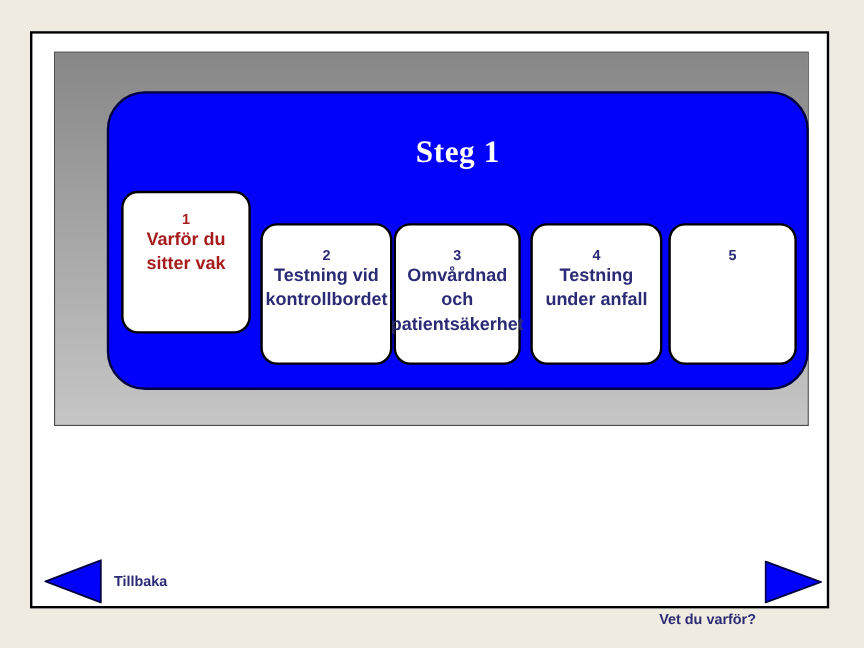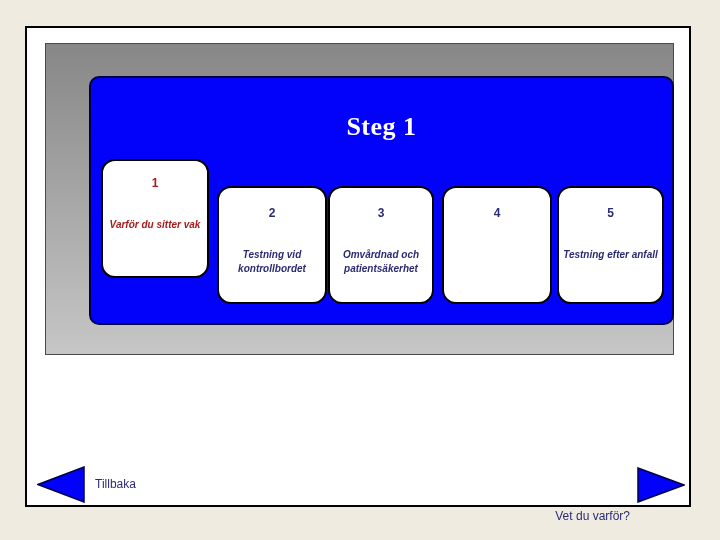--- a/index.html
+++ b/index.html
@@ -35,21 +35,21 @@
     width:629px; height:312px;
     background: linear-gradient(180deg, var(--gray-top) 0%, var(--gray-bottom) 100%);
     border:1px solid #4A4A4A;
   }
   .blue-rect {
     position:absolute;
     left:43px; top:32px;
     width:585px; height:249px;
     background: var(--blue);
     border:2px solid var(--blue-border);
-    border-radius:10px;
+    border-radius:32px;
   }
   .panel-title {
     margin-top:34px;
     text-align:center;
     color:#FFFFFF;
     font-family:"Liberation Serif", serif;
     font-weight:bold;
     font-size:26px;
     letter-spacing:0.5px;
   }
@@ -64,34 +64,33 @@
     text-align:center;
     cursor:pointer;
   }
   .card .card-number {
     font-weight:bold;
     font-size:12px;
     line-height:1;
   }
   .card .card-label {
     font-weight:bold;
-    font-size:10px;
+    font-size:15px;
     line-height:1.35;
-    margin-top:29px;
+    margin-top:1px;
     padding:0 4px;
-    font-style:italic;
   }
   .card-1 { left:10px;  top:81px;  width:108px; height:119px; padding-top:16px; color:var(--red-text); }
   .card-2 { left:126px; top:108px; width:110px; height:118px; padding-top:19px; color:var(--navy-text); }
   .card-3 { left:237px; top:108px; width:106px; height:118px; padding-top:19px; color:var(--navy-text); }
   .card-4 { left:351px; top:108px; width:110px; height:118px; padding-top:19px; color:var(--navy-text); }
   .card-5 { left:466px; top:108px; width:107px; height:118px; padding-top:19px; color:var(--navy-text); }
   .nav-label {
     position:absolute;
-    font-weight:normal;
+    font-weight:bold;
     font-size:12px;
     color:var(--navy-text);
     cursor:pointer;
     white-space:nowrap;
   }
   .nav-back-label    { left:68px;  top:449px; }
   .nav-forward-label { right:59px; top:449px;margin-top:32px; }
   .nav-arrow { position:absolute; cursor:pointer; }
   .nav-arrow-back    { left:10px;  top:438px; width:48px; height:37px; }
   .nav-arrow-forward { left:610px; top:439px; width:48px; height:36px; }
@@ -118,25 +117,25 @@
         <div class="card-label">Testning vid kontrollbordet</div>
       </div>
 
       <div class="card card-3">
         <div class="card-number">3</div>
         <div class="card-label">Omvårdnad och patientsäkerhet</div>
       </div>
 
       <div class="card card-4">
         <div class="card-number">4</div>
+        <div class="card-label">Testning under anfall</div>
       </div>
 
       <div class="card card-5">
         <div class="card-number">5</div>
-        <div class="card-label">Testning efter anfall</div>
       </div>
 
     </div>
   </div>
 
   <div class="nav-arrow nav-arrow-back">
     <svg viewBox="0 0 48 37" preserveAspectRatio="none">
       <polygon points="47,1 47,36 1,18.5" fill="var(--arrow-fill)" stroke="var(--arrow-stroke)" stroke-width="1.5"></polygon>
     </svg>
   </div>

